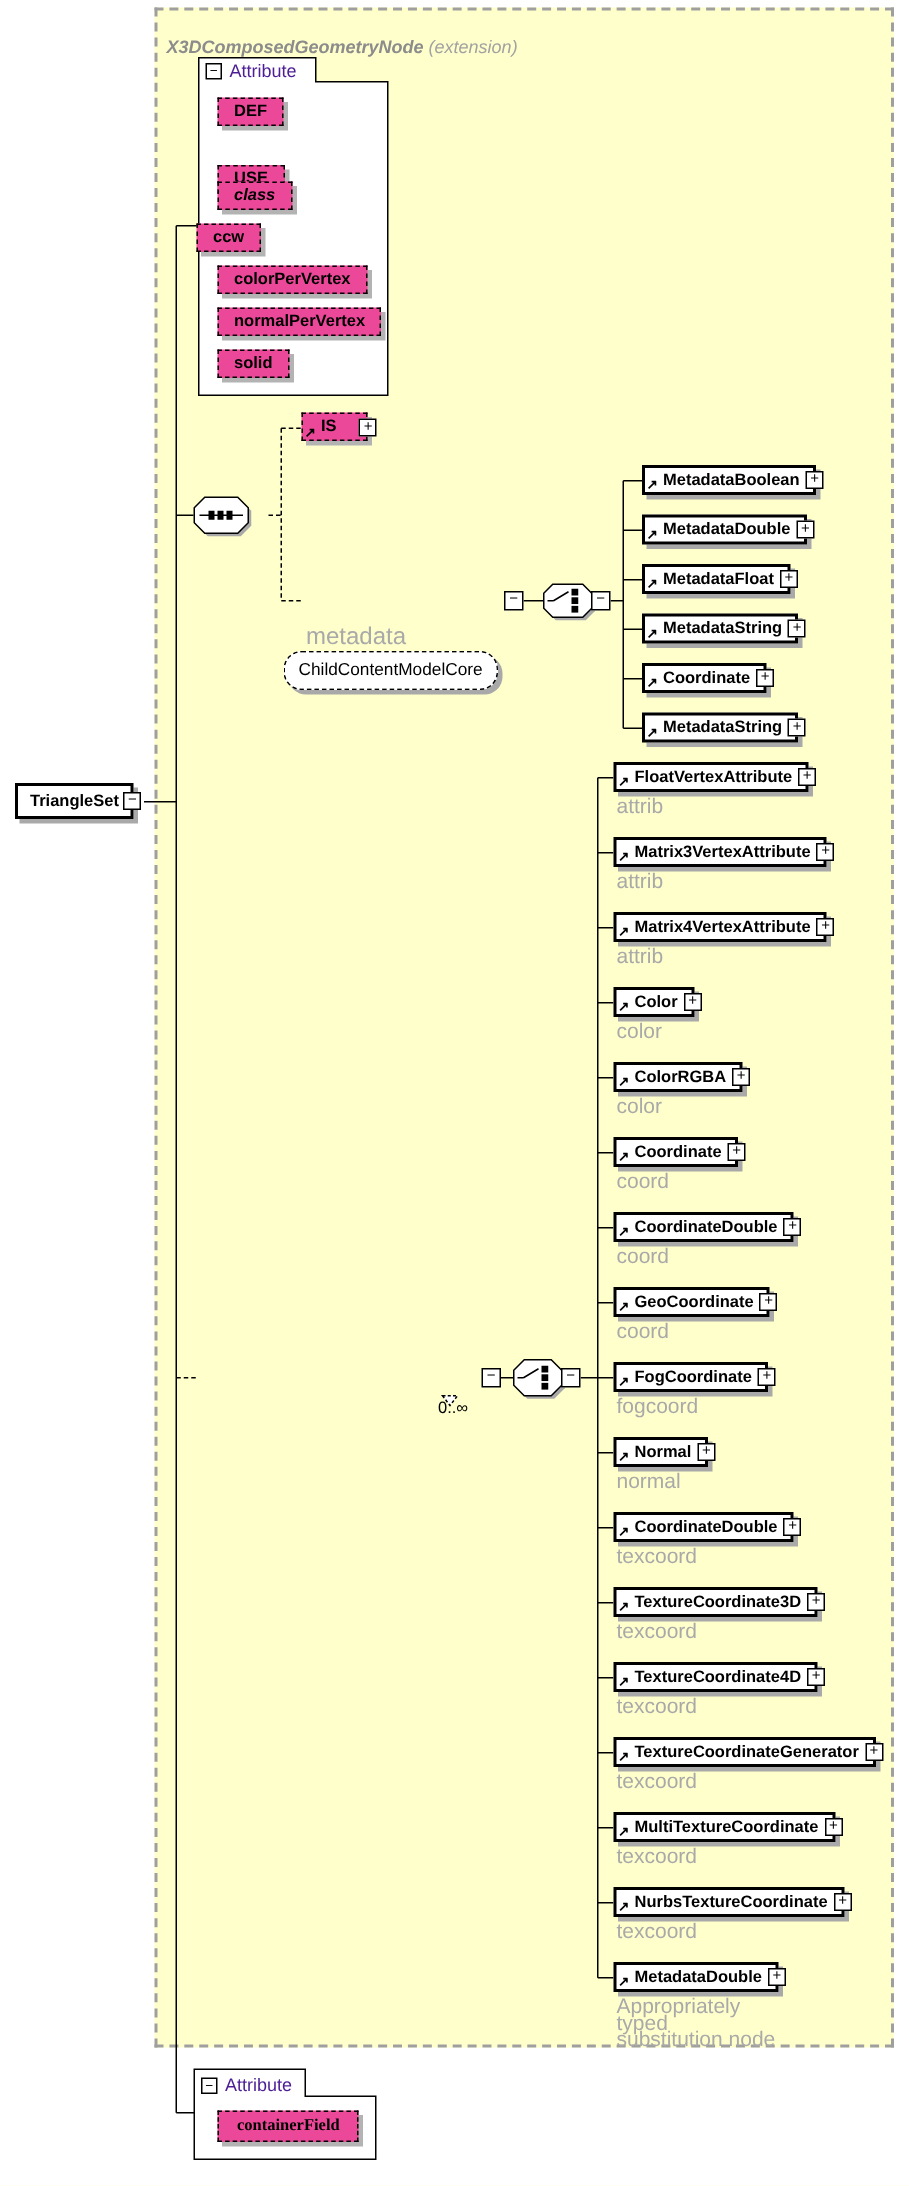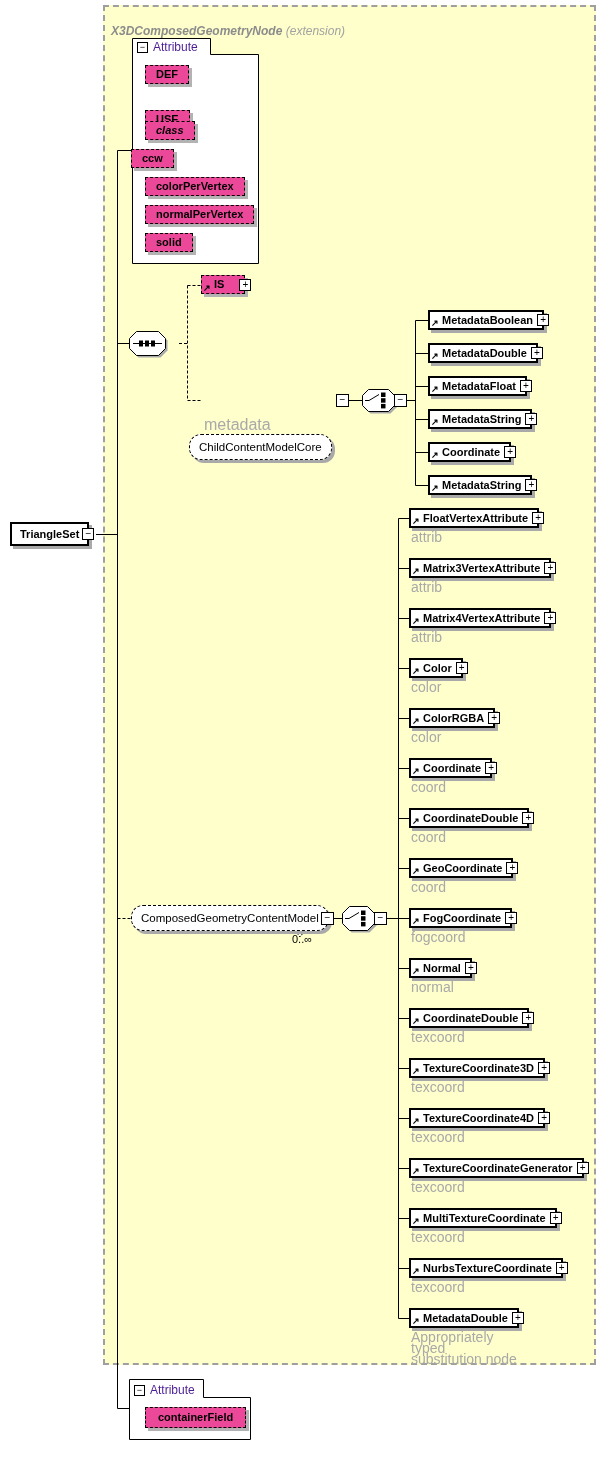--- a/index.html
+++ b/index.html
@@ -182,23 +182,20 @@
     </div>
   </div>
   <div class="row" style="left:428px; top:475px;">
     <div class="ebox">
       <span class="ref">↗</span>
       <span>MetadataString</span>
       <span class="xbox">+</span>
     </div>
   </div>
 
-  <div class="rbox" style="left:131px; top:905px;">
-    <span>ComposedGeometryContentModel</span>
-  </div>
   <div class="sbox" style="left:321px; top:912px;">−</div>
   <div class="occ" style="left:292px; top:933px;">0..∞</div>
   <div class="sbox" style="left:374px; top:912px;">−</div>
 
   <div class="row" style="left:409px; top:508px;">
     <div class="ebox">
       <span class="ref">↗</span>
       <span>FloatVertexAttribute</span>
       <span class="xbox">+</span>
     </div>
@@ -329,15 +326,15 @@
       <span class="ref">↗</span>
       <span>MetadataDouble</span>
       <span class="xbox">+</span>
     </div>
     <div class="ann">Appropriately typed
 substitution node</div>
   </div>
 
   <div class="tabminus" style="left:134px; top:1385px;">−</div>
   <div class="tablabel" style="left:150px; top:1383px;">Attribute</div>
-  <div class="abox" style="left:145px; top:1407px; padding:3px 12px;">containerField</div>
+  <div class="abox" style="left:145px; top:1407px; padding:3px 12px;font-family:Liberation Serif, serif;">containerField</div>
 
 </div>
 
 </body></html>

